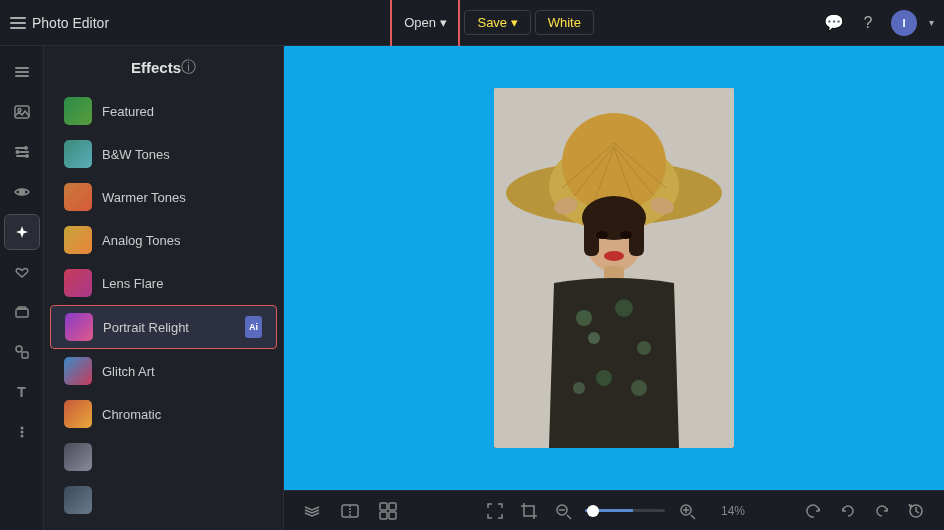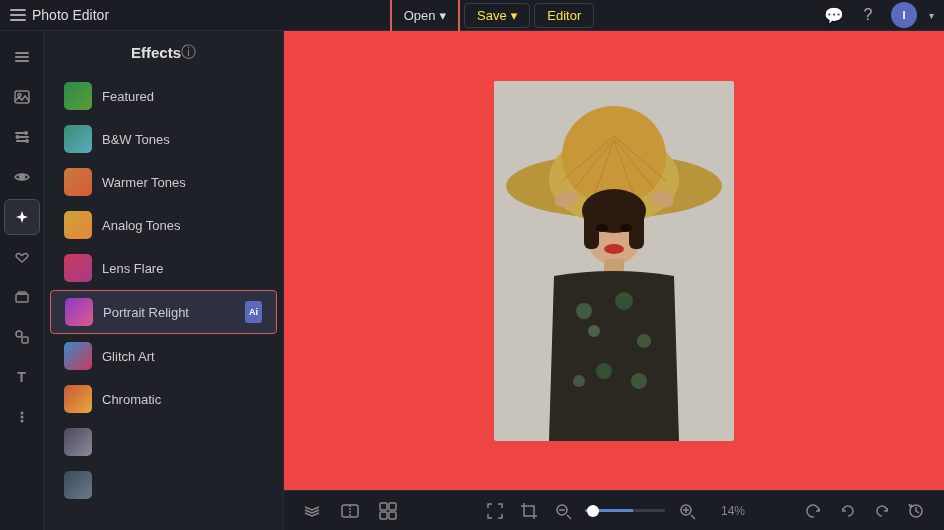--- a/index.html
+++ b/index.html
@@ -12,21 +12,21 @@
       font-size: 13px;
       overflow: hidden;
       display: flex;
       flex-direction: column;
     }
 
     
     .topbar {
       display: flex;
       align-items: center;
-      height: 31px;
+      height: 46px;
       background: #1a1d23;
       border-bottom: 1px solid #2a2d35;
       padding: 0 10px;
       flex-shrink: 0;
     }
     .topbar-left {
       display: flex;
       align-items: center;
       gap: 6px;
       width: 200px;
@@ -205,21 +205,21 @@
     .icon-glitch { background: linear-gradient(135deg, #3a8ac8, #c83a5a); }
     .icon-chromatic { background: linear-gradient(135deg, #c85a3a, #e8a83a); }
     .icon-blackwhite { background: linear-gradient(135deg, #4a4a5a, #8a8a9a); }
     .icon-charcoal { background: linear-gradient(135deg, #3a4a5a, #6a7a8a); }
 
     
     .canvas-area {
       flex: 1;
       display: flex;
       flex-direction: column;
-      background: #ef4444;
+      background: #0ea5e9;
       position: relative;
     }
     .canvas-main {
       flex: 1;
       display: flex;
       align-items: center;
       justify-content: center;
       overflow: hidden;
     }
     .photo-container {
@@ -316,21 +316,21 @@
   <div class="topbar-center">
     <button class="btn-open">
       <span>Open</span>
       <span>▾</span>
     </button>
     <button class="btn-save">
       <span>Save</span>
       <span>▾</span>
     </button>
     <button class="btn-batch">
-      <span>Editor</span>
+      <span>White</span>
     </button>
   </div>
 
   <div class="topbar-right">
     <div class="topbar-icon">💬</div>
     <div class="topbar-icon">?</div>
     <div class="user-avatar">I</div>
     <span class="chevron-small">▾</span>
   </div>
 </div>

